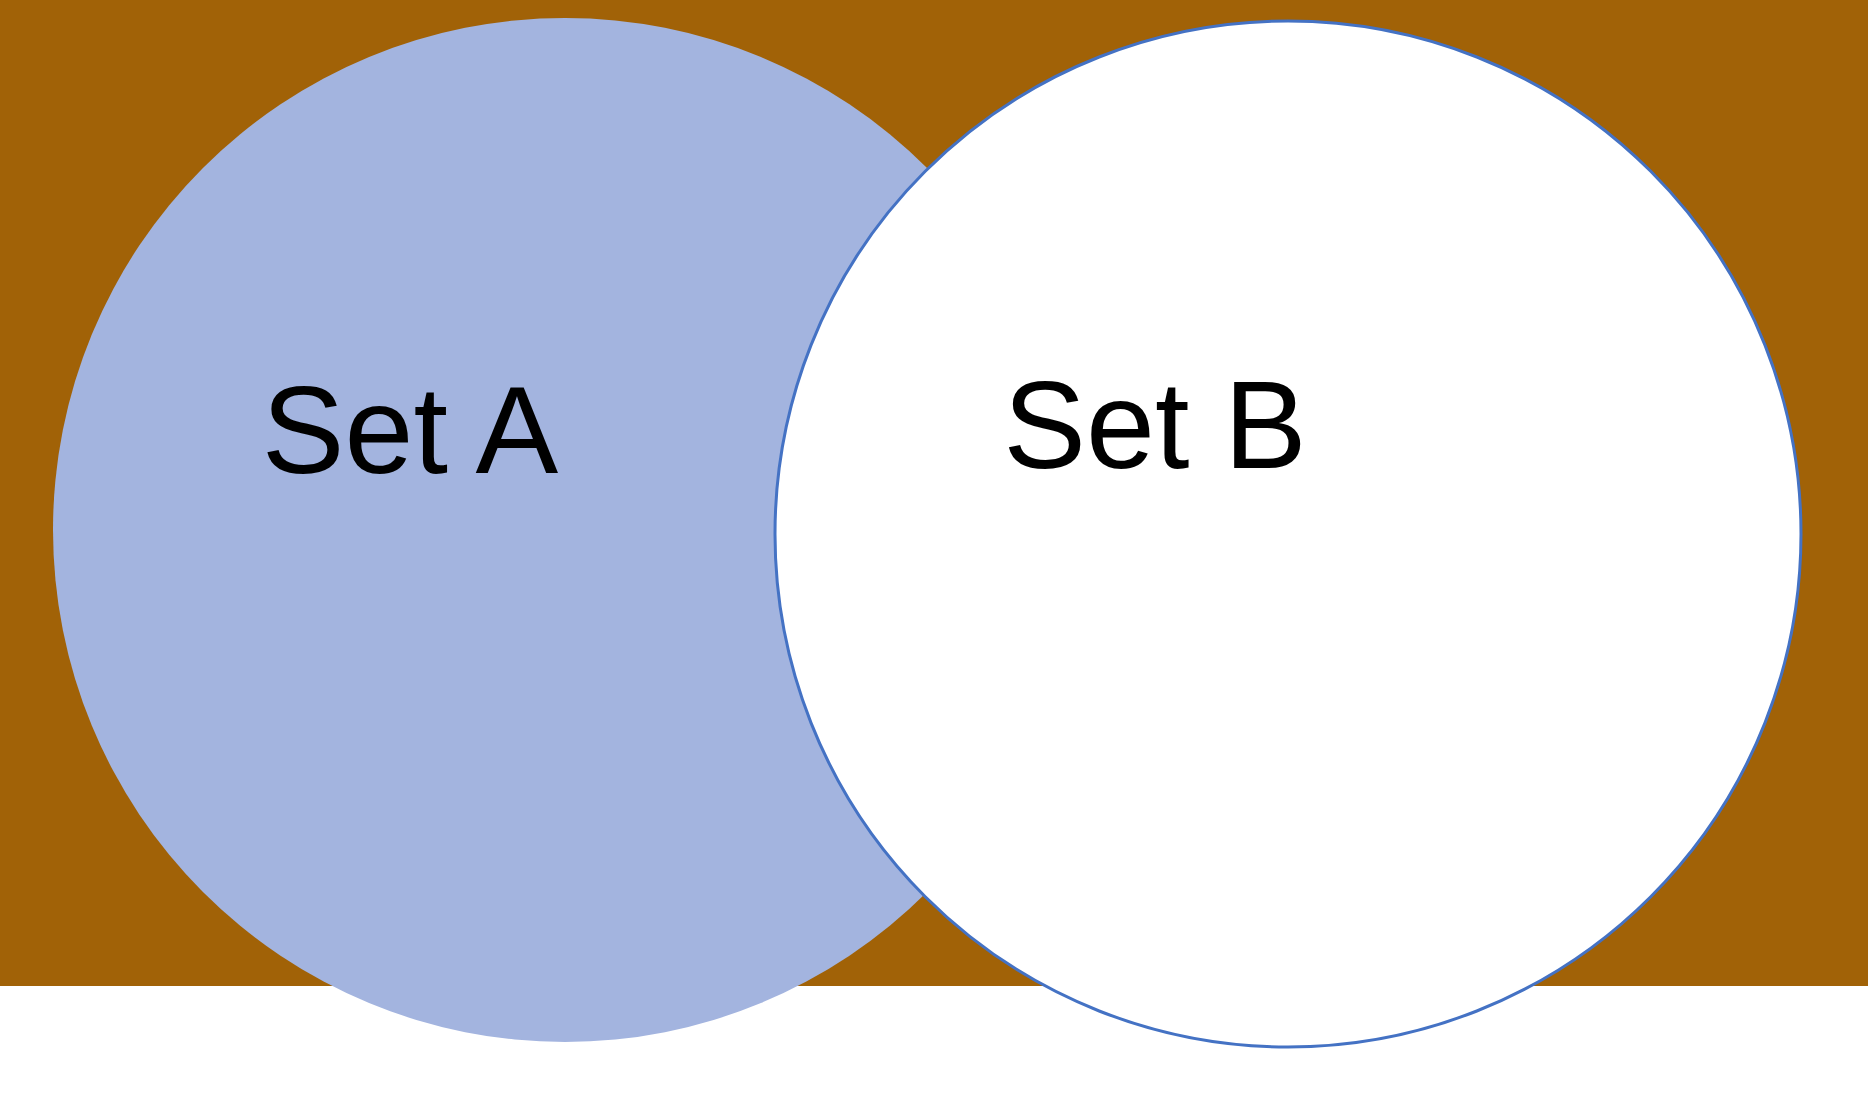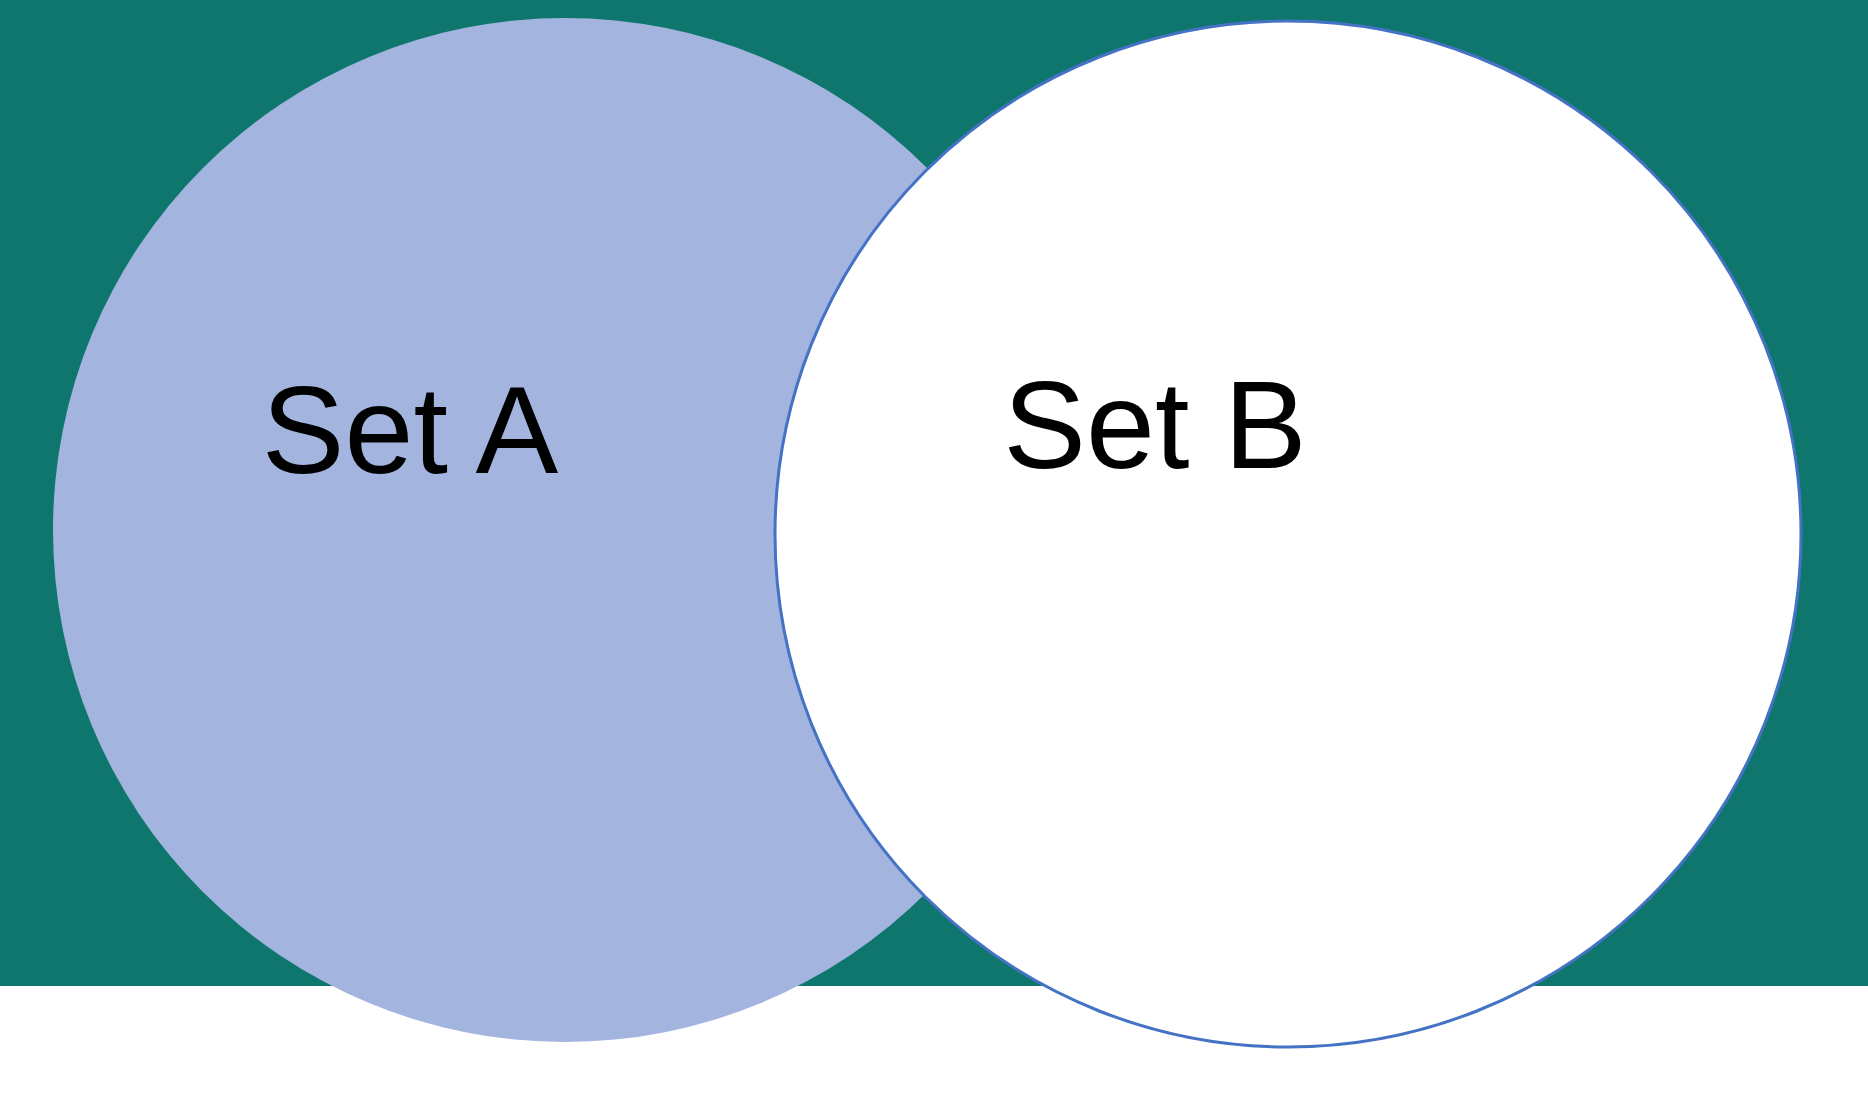--- a/index.html
+++ b/index.html
@@ -34,21 +34,21 @@
     font-size: 124px;
     fill: #000000;
     dominant-baseline: middle;
     text-anchor: middle;
     letter-spacing: 0px;
   }
 </style>
 </head>
 <body style="width: 1868px; height: 1104px;">
 
-<div id="venn-canvas" style="width: 1868px; height: 986px; background: #0f766e;">
+<div id="venn-canvas" style="width: 1868px; height: 986px; background: #a16207;">
 
   <svg id="venn-svg" viewBox="0 0 1868 1104" xmlns="http://www.w3.org/2000/svg" style="width: 1868px; height: 1104px;">
 
     <circle id="circle-a" cy="530" r="512" fill="#A3B4DF" stroke="none" cx="565" stroke-width="0"></circle>
     <circle id="circle-a-y" cx="-9999" cy="530" r="0" fill="none" stroke="none"></circle>
 
     <circle id="circle-b" cy="534" r="513" fill="#FFFFFF" stroke="#4472C4" stroke-width="3" cx="1288"></circle>
     <circle id="circle-b-y" cx="-9999" cy="534" r="0" fill="none" stroke="none"></circle>
 
     <text id="label-a" class="set-label" x="410" y="440" fill="#000000">Set A</text>

